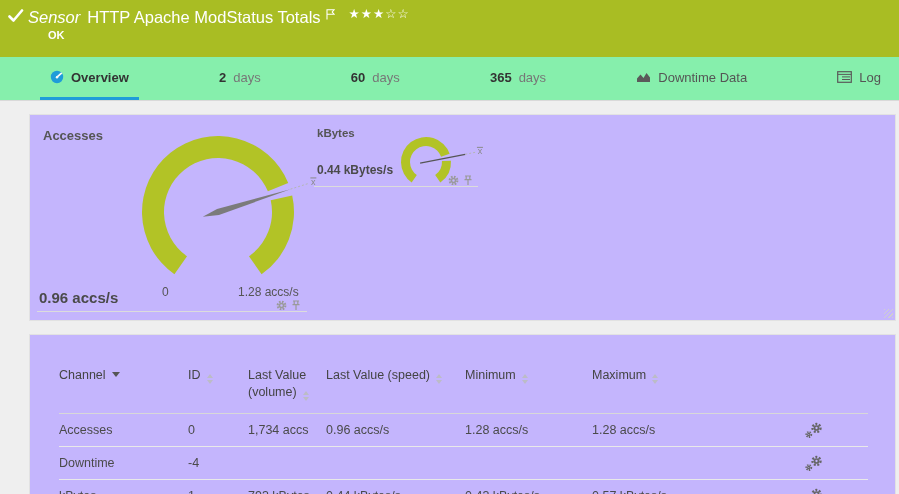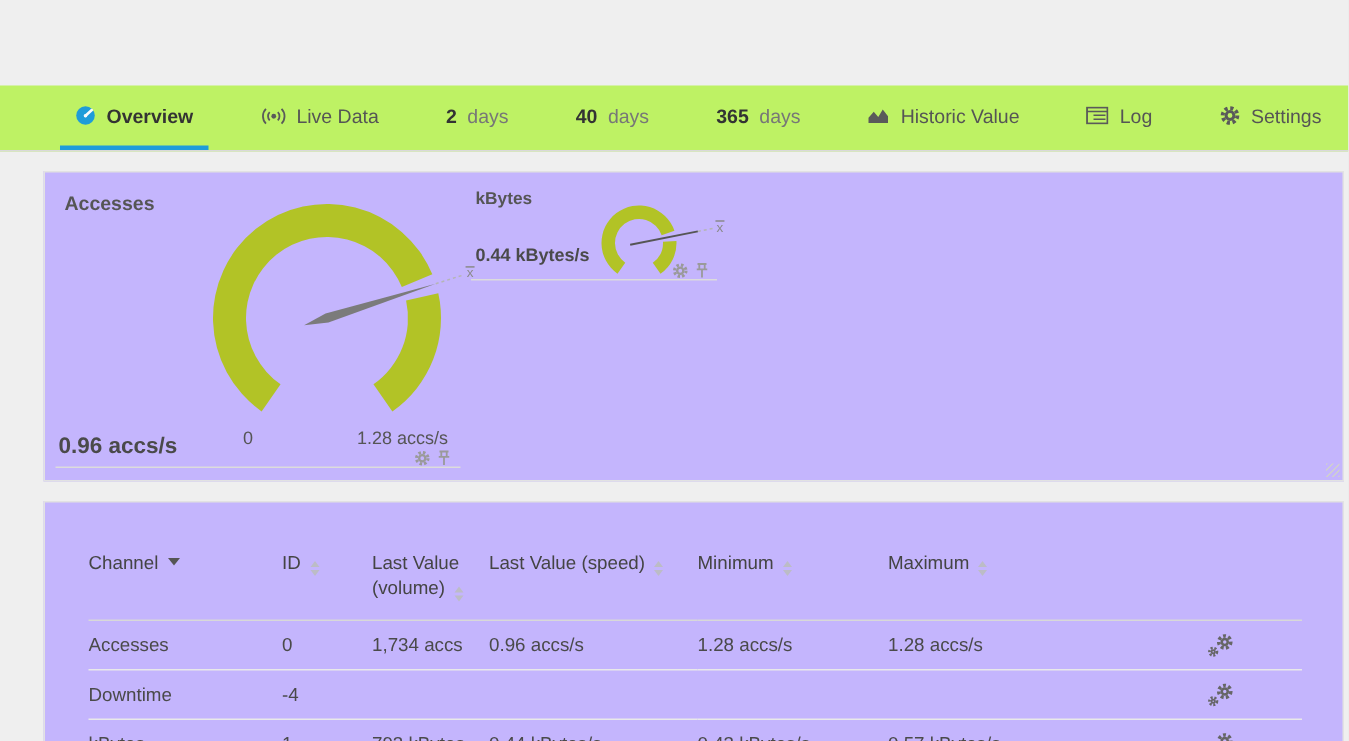--- a/index.html
+++ b/index.html
@@ -11,21 +11,21 @@
   .topbar { position:absolute; left:0; top:0; width:899px; height:57px; background:var(--green,#a9bd23); }
   .check-icon { position:absolute; left:8px; top:9px; }
   .title-row { position:absolute; left:28px; top:6px; display:flex; align-items:flex-start; color:#fff; }
   .title-row em { font-size:16.5px; font-style:italic; margin-right:7px; line-height:22px; }
   .title-row .title { font-size:16.5px; line-height:22px; }
   .flag-wrap { margin:0 0 0 5px; cursor:pointer; }
   .stars { margin-left:14px; margin-top:0px; font-size:12.5px; letter-spacing:1px; color:#fff; cursor:pointer; }
   .status-ok { position:absolute; left:48px; top:29px; color:#fff; font-size:11px; font-weight:bold; }
 
   
-  .tabs { position:absolute; left:0; top:57px; width:899px; height:44px; background:#bef264;
+  .tabs { position:absolute; left:0; top:57px; width:899px; height:44px; background:#86efac;
           border-bottom:1px solid #d9d9d9; display:flex; justify-content:space-between;
           padding:0 8px 0 40px; }
   .tab { display:flex; align-items:center; gap:7px; padding:0 10px; font-size:13px; color:#555;
          text-decoration:none; cursor:pointer; border-bottom:3px solid transparent; }
   .tab b { color:#333; font-weight:bold; }
   .tab .lbl { color:#555; }
   .tab.days .lbl { color:#777; }
   .tab.active { border-bottom:3px solid var(--accent,#1f9cd9); }
   .tab.active .lbl { color:#333; font-weight:600; }
   .gauge-tab-fill { fill:var(--accent,#1f9cd9); }
@@ -72,71 +72,70 @@
   .sort .u { border-bottom:4px solid #bcbcc6; }
   .sort .d { border-top:4px solid #bcbcc6; }
   .sortdesc { display:inline-block; width:0; height:0; margin-left:6px; vertical-align:2px;
               border-left:4.5px solid transparent; border-right:4.5px solid transparent; border-top:5.5px solid #555; }
 </style>
 </head>
 <body>
 
 <div id="app">
 
+  <header class="topbar">
+    <svg class="check-icon" width="16" height="14" viewBox="0 0 16 14">
+        <path d="M1.5 7.5 L5.5 11.5 L14 1.5" fill="none" stroke="#fff" stroke-width="2.6" stroke-linecap="round" stroke-linejoin="round"></path>
+      </svg>
+    <div class="title-row">
+      <em>Sensor</em>
+      <span class="title">HTTP Apache ModStatus Totals</span>
+      <span class="flag-wrap">
+        <svg width="9" height="11" viewBox="0 0 9 11">
+            <path d="M1 10.5 V0.8 H8 L6.2 3 L8 5.2 H1" fill="none" stroke="#fff" stroke-width="1.1"></path>
+          </svg>
+      </span>
+      <span class="stars"><span>★★★</span><span>☆☆</span></span>
+    </div>
+    <div class="status-ok">OK</div>
+  </header>
 
   <nav class="tabs">
     <a class="tab active">
       <svg width="14" height="14" viewBox="0 0 14 14">
           <circle class="gauge-tab-fill" cx="7" cy="7" r="6.2"></circle>
           <path d="M7 7.2 L11.2 3.4" stroke="#fafafa" stroke-width="1.8" stroke-linecap="round"></path>
           <circle cx="7" cy="7.2" r="1.2" fill="#fafafa"></circle>
         </svg>
       <span class="lbl">Overview</span>
     </a>
-    <a class="tab">
-      <svg width="17" height="13" viewBox="0 0 17 13" fill="none" stroke="#5a5a5a" stroke-width="1.2">
-          <circle cx="8.5" cy="6.5" r="1.6" fill="#5a5a5a" stroke="none"></circle>
-          <path d="M5.8 3.8 a3.8 3.8 0 0 0 0 5.4"></path>
-          <path d="M3.3 1.6 a7 7 0 0 0 0 9.8"></path>
-          <path d="M11.2 3.8 a3.8 3.8 0 0 1 0 5.4"></path>
-          <path d="M13.7 1.6 a7 7 0 0 1 0 9.8"></path>
-        </svg>
-      <span class="lbl">Live Data</span>
-    </a>
     <a class="tab days">
       <b>2</b>
       <span class="lbl">days</span>
     </a>
     <a class="tab days">
-      <b>40</b>
+      <b>60</b>
       <span class="lbl">days</span>
     </a>
     <a class="tab days">
       <b>365</b>
       <span class="lbl">days</span>
     </a>
     <a class="tab">
       <svg width="15" height="12" viewBox="0 0 15 12">
           <path d="M1 11 V7.5 L4.5 3.5 L7.5 7 L10.5 2 L14 6.5 V11 Z" fill="#5a5a5a"></path>
         </svg>
-      <span class="lbl">Historic Value</span>
+      <span class="lbl">Downtime Data</span>
     </a>
     <a class="tab">
       <svg width="15" height="12" viewBox="0 0 15 12">
           <rect x="0.7" y="0.7" width="13.6" height="10.6" fill="none" stroke="#5a5a5a" stroke-width="1.2"></rect>
           <path d="M0.7 3.4 H14.3 M5 5.9 H13 M5 8.5 H13" stroke="#5a5a5a" stroke-width="1" fill="none"></path>
         </svg>
       <span class="lbl">Log</span>
-    </a>
-    <a class="tab">
-      <svg width="14" height="14" viewBox="0 0 14 14">
-          <circle cx="7" cy="7" r="4.9" fill="none" stroke="#5a5a5a" stroke-width="2.6" stroke-dasharray="2.1 1.75"></circle>
-          <circle cx="7" cy="7" r="2.6" fill="none" stroke="#5a5a5a" stroke-width="2"></circle>
-        </svg>
-      <span class="lbl">Settings</span>
     </a>
   </nav>
 
   <section class="panel gauges">
     <div class="glabel acc">Accesses</div>
     <svg class="gauge-svg big" width="200" height="175">
         <path d="M44.408190837320475 151.25555536596335A76 76 0 1 1 158.2148444708578 59.91605914025317L137.8894947556095 68.33509465228515A54 54 0 1 0 57.026872437043494 133.23421039160553Z" fill="#b2c326"></path>
         <path d="M162.19849654111493 72.55058934070418A76 76 0 0 1 131.5918091626795 151.25555536596335L118.9731275629565 133.23421039160553A54 54 0 0 0 140.7199843844764 77.31226084734244Z" fill="#b2c326"></path>
         <polygon points="72.74052878802837,93.81129279206837 88.96225855841368,92.05189424239433 160.48248825686522,66.14635923767523 87.03774144158632,85.94810575760567" fill="#7b7b7b"></polygon>
         <line x1="160.48248825686522" y1="66.14635923767523" x2="178.60311032108154" y2="60.43294904709404" stroke="#b5b5b5" stroke-width="1" stroke-dasharray="2 2"></line>

